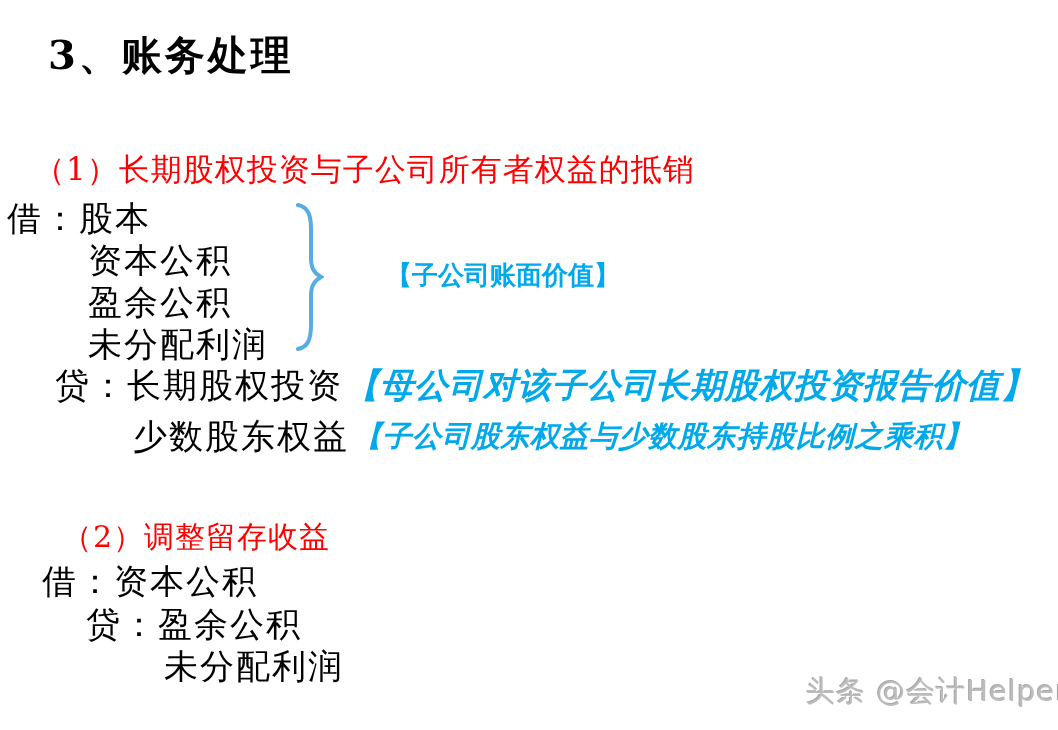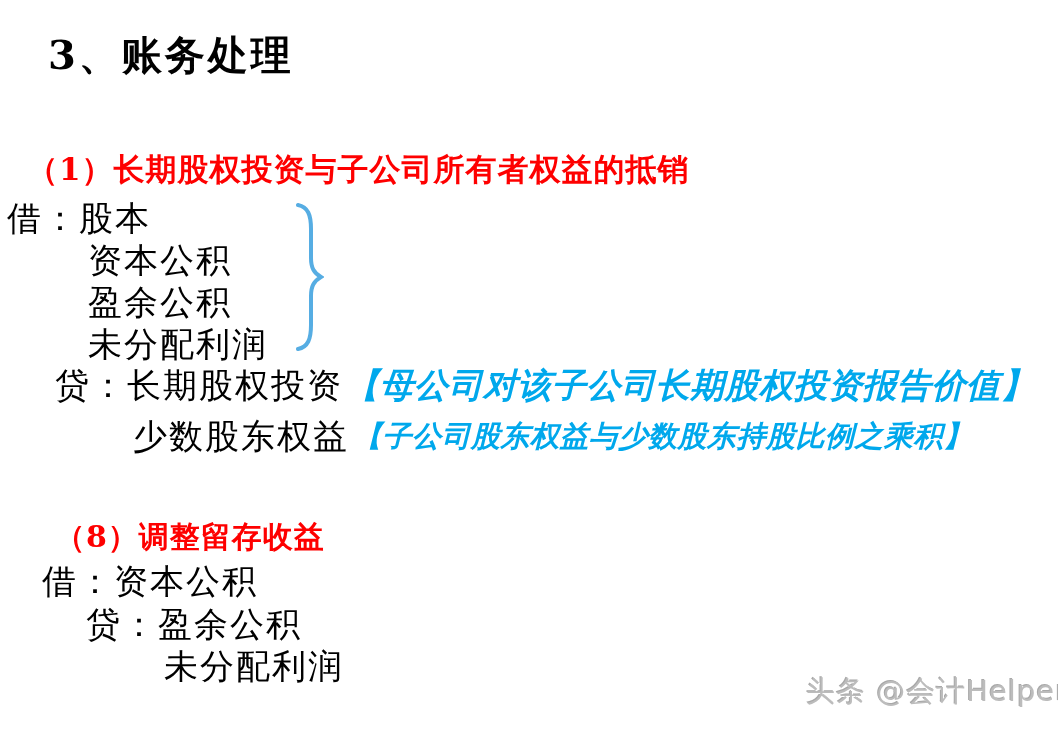--- a/index.html
+++ b/index.html
@@ -21,21 +21,22 @@
   .title {
     left: 48px; top: 28px;
     font-size: 40px;
     font-weight: 700;
     letter-spacing: 3px;
     color: var(--text, #000000);
   }
 
   .red-heading {
     color: var(--red, #fe0000);
-    font-weight: 700;
+    font-weight: 400;
+    margin-left: 7px;
   }
   .h1 { left: 27px; top: 149px; font-size: 31px; letter-spacing: 1px; }
   .h2 { left: 55px; top: 517px; font-size: 30px; letter-spacing: 1px; }
 
   .black-line {
     font-size: 34px;
     letter-spacing: 2px;
     color: var(--text, #000000);
   }
   .debit-0 { left: 7px;   top: 196px; }
@@ -87,31 +88,32 @@
 
   <div class="abs black-line debit-1">资本公积</div>
   <div class="abs black-line debit-0">借：股本</div>
   <div class="abs black-line debit-2">盈余公积</div>
   <div class="abs black-line debit-3">未分配利润</div>
 
   <svg class="brace" viewBox="0 0 30 150" fill="none" xmlns="http://www.w3.org/2000/svg">
     <path d="M4,3 C14,5 17,13 17,27 L17,56 C17,66 20,71 27,75 C20,79 17,84 17,94 L17,123 C17,137 14,145 4,147" stroke="currentColor" stroke-width="4" stroke-linecap="round" fill="none"></path>
   </svg>
 
+  <div class="abs blue-note note-0">【子公司账面价值】</div>
 
   <div class="abs black-line credit-line credit-1">
     <span>贷：长期股权投资</span>
       <span class="blue-note inline n1">【母公司对该子公司长期股权投资报告价值】</span>
   </div>
   <div class="abs black-line credit-line credit-2">
     <span>少数股东权益</span>
       <span class="blue-note inline n2">【子公司股东权益与少数股东持股比例之乘积】</span>
   </div>
 
-  <div class="abs red-heading h2">（8）调整留存收益</div>
+  <div class="abs red-heading h2">（2）调整留存收益</div>
 
   <div class="abs black-line s2-0">借：资本公积</div>
   <div class="abs black-line s2-1">贷：盈余公积</div>
   <div class="abs black-line s2-2">未分配利润</div>
 
   <div class="abs watermark">头条 @会计Helper</div>
 
 </div>
 
 </body></html>

